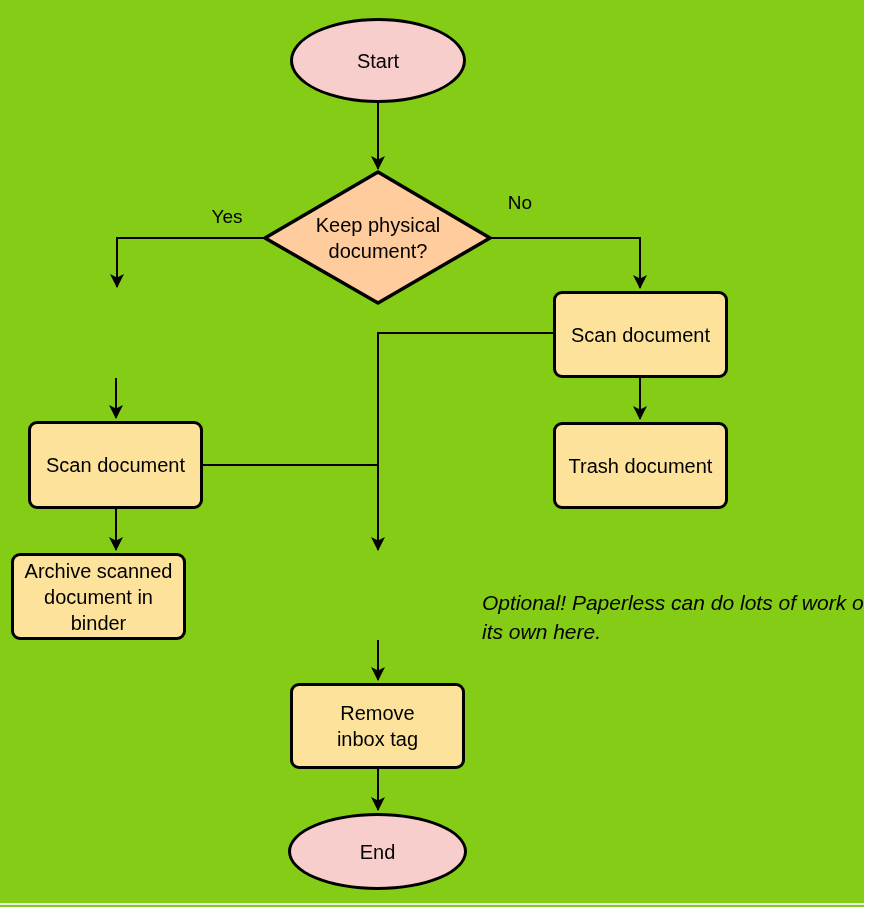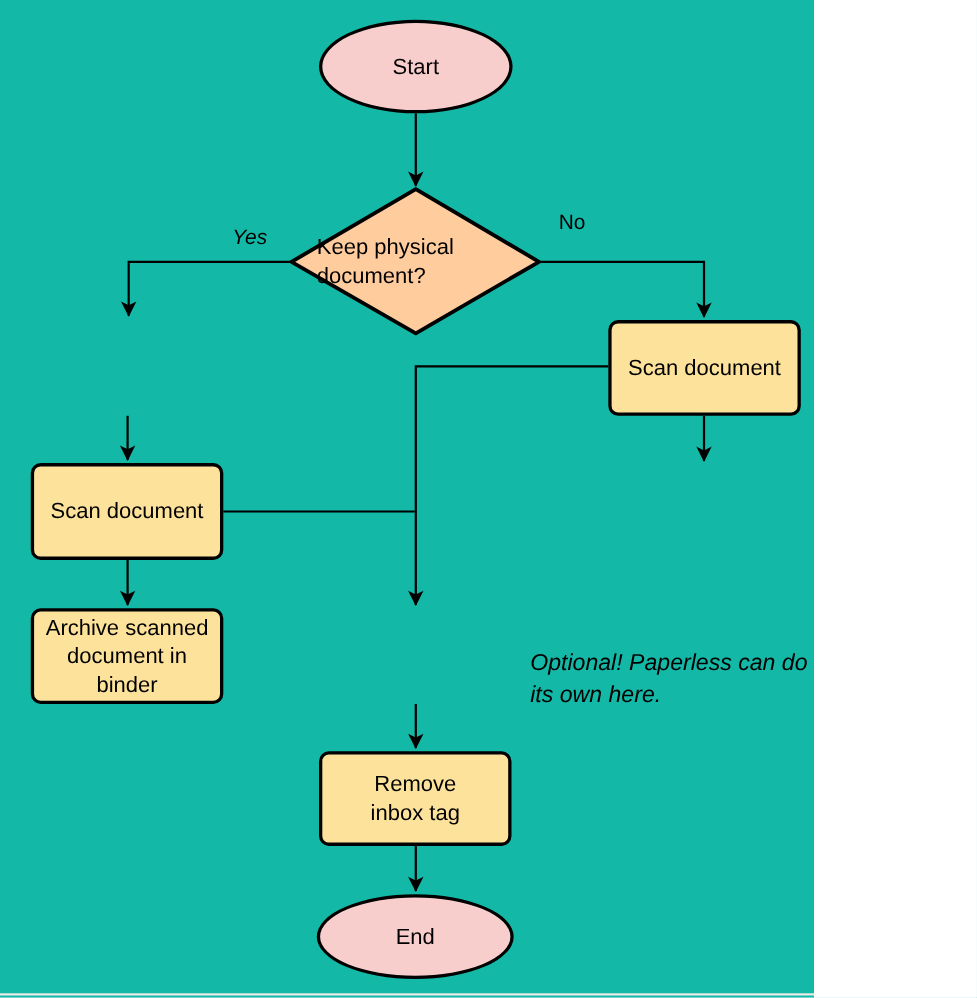--- a/index.html
+++ b/index.html
@@ -1,23 +1,23 @@
 <!DOCTYPE html>
 <html><head>
 <meta charset="utf-8">
 <style>
   * { margin: 0; padding: 0; box-sizing: border-box; }
   html, body { background: #ffffff; }
   body { font-family: "Liberation Sans", sans-serif; color: #000; }
 
   .canvas {
     position: relative;
-    width: 740px;
+    width: 864px;
     height: 907px;
-    background: #14b8a6;
+    background: #84cc16;
     overflow: hidden;
   }
 
   .edges {
     position: absolute;
     left: 0; top: 0;
     width: 888px; height: 907px;
   }
   .edges path.edge {
     fill: none;
@@ -48,34 +48,35 @@
   }
   .terminal {
     background: #F8CECC;
     border: 3px solid #000;
     border-radius: 50%;
   }
   .diamond-label {
     position: absolute;
     left: 288px; top: 212px;
     width: 180px;
+    text-align: center;
     font-size: 20px;
     line-height: 26px;
     white-space: pre-line;
   }
 
   .edge-label {
     position: absolute;
     font-size: 19px;
     line-height: 22px;
     text-align: center;
     width: 48px;
     color: #000;
   }
-  .edge-label.yes { left: 203px; top: 206px; font-style: italic; }
+  .edge-label.yes { left: 203px; top: 206px; }
   .edge-label.no  { left: 496px; top: 192px; }
 
   .annotation {
     position: absolute;
     left: 482px; top: 588px;
     width: 414px;
     font-size: 21px;
     line-height: 29px;
     font-style: italic;
     white-space: pre-line;
@@ -86,21 +87,21 @@
     position: absolute;
     left: 0; top: 903px;
     width: 888px; height: 2px;
     background: #ececec;
   }
 
   
   #node-start        { left: 290px; top: 18px;  width: 176px; height: 85px; }
   #node-write-asn    { left: 28px;  top: 290px; width: 175px; height: 88px; }
   #node-scan-left    { left: 28px;  top: 421px; width: 175px; height: 88px; }
-  #node-archive      { left: 28px;  top: 553px; width: 175px; height: 87px; }
+  #node-archive      { left: 11px;  top: 553px; width: 175px; height: 87px; }
   #node-scan-right   { left: 553px; top: 291px; width: 175px; height: 87px; }
   #node-trash        { left: 553px; top: 422px; width: 175px; height: 87px; }
   #node-tagging      { left: 290px; top: 553px; width: 176px; height: 87px; }
   #node-remove-inbox { left: 290px; top: 683px; width: 175px; height: 86px; }
   #node-end          { left: 288px; top: 813px; width: 179px; height: 77px; }
 </style>
 </head>
 <body>
 
 <div class="canvas">
@@ -144,20 +145,23 @@
   <div class="node process" id="node-archive">
     <span>Archive scanned
 document in
 binder</span>
   </div>
 
   <div class="node process" id="node-scan-right">
     <span>Scan document</span>
   </div>
 
+  <div class="node process" id="node-trash">
+    <span>Trash document</span>
+  </div>
 
 
   <div class="annotation">Optional! Paperless can do lots of work on
 its own here.</div>
 
   <div class="node terminal" id="node-end">
     <span>End</span>
   </div>
 
   <div class="node process" id="node-remove-inbox">

